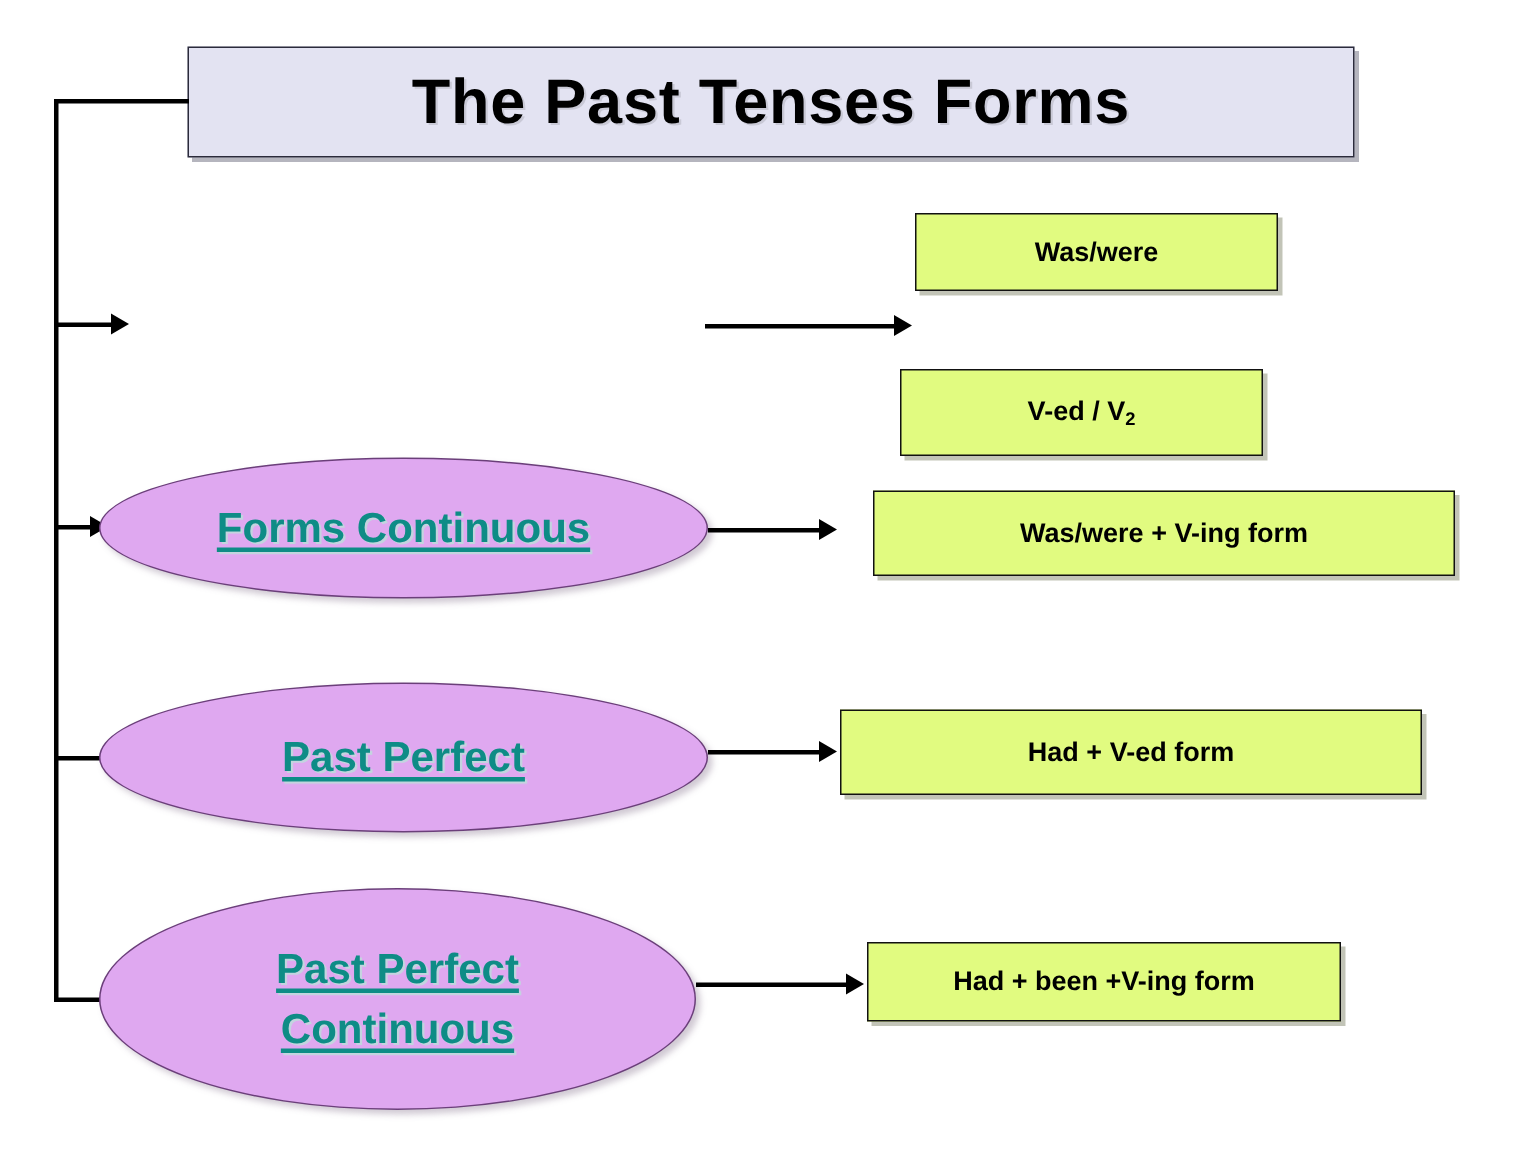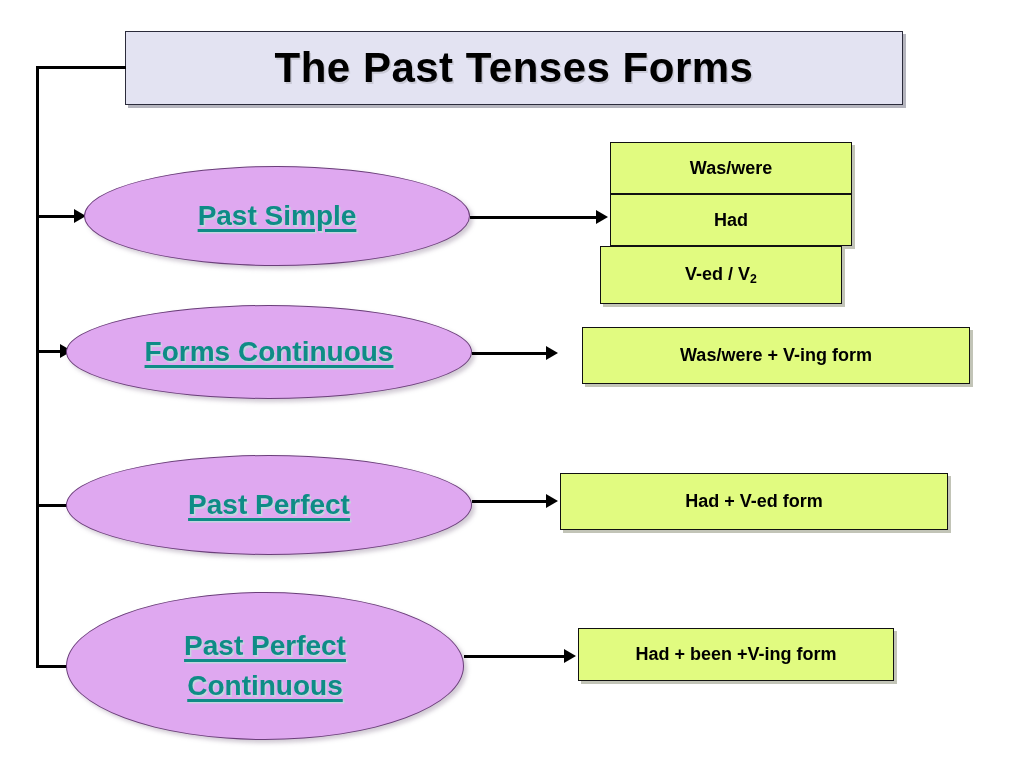--- a/index.html
+++ b/index.html
@@ -128,23 +128,20 @@
 
   <div class="line-h" style="left:36px; top:350px; width:30px;"></div>
   <div class="arrow-head" style="left:60px; top:344px;"></div>
 
   <div class="line-h" style="left:36px; top:504px; width:44px;"></div>
   <div class="arrow-head" style="left:74px; top:498px;"></div>
 
   <div class="line-h" style="left:36px; top:665px; width:38px;"></div>
   <div class="arrow-head" style="left:68px; top:659px;"></div>
 
-  <div class="node-ellipse" style="left:84px; top:166px; width:386px; height:100px;">
-    <span class="node-label">Past Simple</span>
-  </div>
 
   <div class="node-ellipse" style="left:66px; top:305px; width:406px; height:94px;">
     <span class="node-label">Forms Continuous</span>
   </div>
 
   <div class="node-ellipse" style="left:66px; top:455px; width:406px; height:100px;">
     <span class="node-label">Past Perfect</span>
   </div>
 
   <div class="node-ellipse" style="left:66px; top:592px; width:398px; height:148px;">
@@ -161,23 +158,20 @@
   <div class="line-h" style="left:472px; top:500px; width:76px;"></div>
   <div class="arrow-head" style="left:546px; top:494px;"></div>
 
   <div class="line-h" style="left:464px; top:655px; width:102px;"></div>
   <div class="arrow-head" style="left:564px; top:649px;"></div>
 
   <div class="form-box shadowed" style="left:610px; top:142px; width:242px; height:52px;">
     <span class="form-text">Was/were</span>
   </div>
 
-  <div class="form-box shadowed" style="left:610px; top:194px; width:242px; height:52px;">
-    <span class="form-text">Had</span>
-  </div>
 
   <div class="form-box shadowed" style="left:600px; top:246px; width:242px; height:58px;">
     <span class="form-text"><span>V-ed / V</span><sub>2</sub></span>
   </div>
 
   <div class="form-box shadowed" style="left:560px; top:327px; width:388px; height:57px;margin-left:22px;">
     <span class="form-text">Was/were + V-ing form</span>
   </div>
 
   <div class="form-box shadowed" style="left:560px; top:473px; width:388px; height:57px;">

